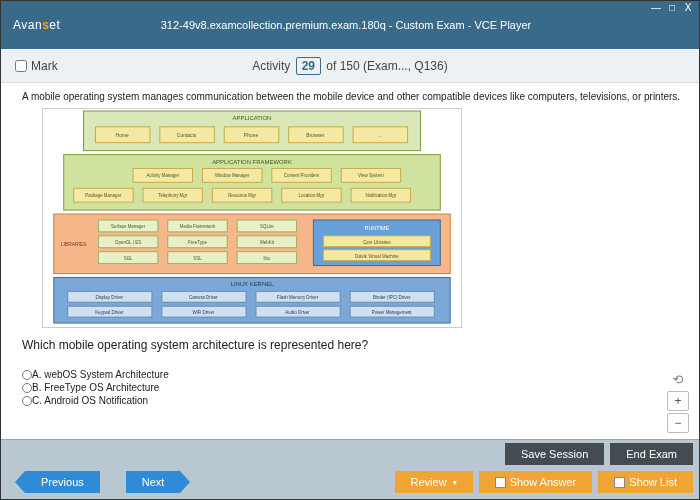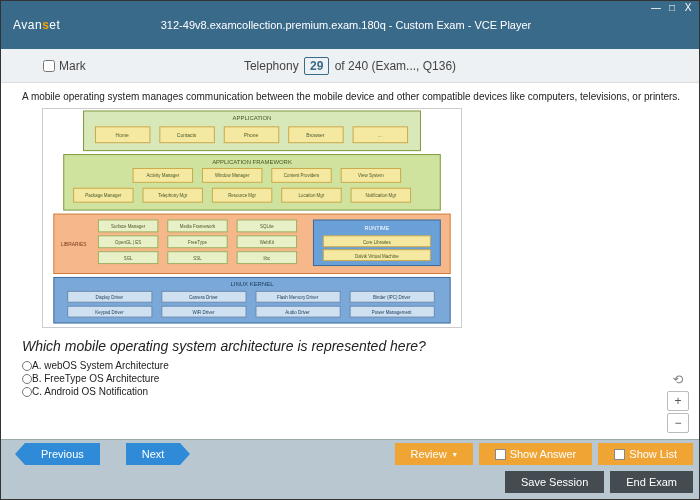--- a/index.html
+++ b/index.html
@@ -4,28 +4,28 @@
 <style>
   * { box-sizing: border-box; margin: 0; padding: 0; font-family: "Segoe UI", Arial, sans-serif; }
   body { width: 700px; height: 500px; background: #fff; overflow: hidden; position: relative; border: 1px solid #333; }
   .titlebar { height: 48px; background: linear-gradient(#3a6a8a, #3a6a8a); color: #fff; display: flex; align-items: center; position: relative; }
   .logo { font-size: 12px; font-weight: 300; padding-left: 12px; letter-spacing: 0.5px; }
   .logo b { color: #f7a300; font-weight: 600; }
   .title-text { position: absolute; left: 0; right: 8px; text-align: center; font-size: 11px; top: 18px; }
   .win-controls { position: absolute; right: 4px; top: 2px; display: flex; gap: 2px; }
   .win-controls span { width: 14px; height: 12px; font-size: 10px; line-height: 10px; text-align: center; color: #fff; cursor: pointer; }
   .qbar { height: 34px; background: #eef1f3; border-bottom: 1px solid #ddd; display: flex; align-items: center; font-size: 12px; color: #444; position: relative; }
-  .mark-wrap { display: flex; align-items: center; gap: 4px; padding-left: 14px; margin-left: 28px; }
+  .mark-wrap { display: flex; align-items: center; gap: 4px; padding-left: 14px; }
   .mark-wrap input { width: 12px; height: 12px; }
   .qcenter { position: absolute; left: 0; right: 0; text-align: center; pointer-events: none; }
   .qcenter .qnum { display: inline-block; border: 1px solid #3a6a8a; color: #3a6a8a; padding: 1px 5px; border-radius: 2px; font-weight: 600; margin: 0 2px; pointer-events: auto; text-align: right; }
   .content { height: 356px; overflow: hidden; padding: 8px 12px 0 21px; font-size: 10px; color: #222; position: relative; }
   .qtext { font-size: 10px; margin-bottom: 6px; }
   .diagram { display: block; margin: 4px 0 10px 20px; border: 1px solid #ccc; }
-  .q2 { font-size: 14px; margin: 4px 0 5px 0; font-style: italic; }
+  .q2 { font-size: 12px; margin: 4px 0 16px 0; }
   .opts { list-style: none; }
   .opts li { display: flex; align-items: center; font-size: 10px; padding: 1px 0; }
   .opts input { width: 10px; height: 10px; }
   .zoom { position: absolute; right: 10px; bottom: 6px; width: 22px; display: flex; flex-direction: column; gap: 2px; }
   .zoom span { width: 22px; height: 20px; border: 1px solid #bbb; background: #fff; text-align: center; font-size: 12px; line-height: 18px; cursor: pointer; border-radius: 2px; color: #555; }
   .zoom .zreset { border: none; font-size: 13px; color: #888; height: 16px; line-height: 14px; }
   .footer { position: absolute; bottom: 0; left: 0; right: 0; height: 60px; background: #b9c7d0; border-top: 1px solid #9aa; }
   .frow { display: flex; height: 28px; align-items: center; padding: 2px 6px; gap: 6px; }
   .btn { height: 22px; font-size: 11px; color: #fff; display: inline-flex; align-items: center; justify-content: center; padding: 0 16px; cursor: pointer; position: relative; }
   .btn.blue { background: #2f8bd8; }
@@ -51,23 +51,23 @@
     <span>X</span>
   </div>
 </div>
 
 <div class="qbar">
   <label class="mark-wrap">
     <input type="checkbox" style="">
     <span>Mark</span>
   </label>
   <div class="qcenter">
-    <span>Telephony</span>
+    <span>Activity</span>
     <span class="qnum">29</span>
-    <span> of 240 (Exam..., Q136)</span>
+    <span> of 150 (Exam..., Q136)</span>
   </div>
 </div>
 
 <div class="content">
   <div class="qtext">A mobile operating system manages communication between the mobile device and other compatible devices like computers, televisions, or printers.</div>
 
   <svg class="diagram" width="420" height="220" viewBox="0 0 420 220">
 
     <rect x="40" y="2" width="340" height="40" fill="#d9e8b8" stroke="#7a9a3a"></rect>
     <text x="210" y="11" text-anchor="middle" font-size="6" fill="#4a5a2a">APPLICATION</text>
@@ -175,36 +175,36 @@
   </ul>
 
   <div class="zoom">
     <span class="zreset">⟲</span>
     <span>+</span>
     <span>−</span>
   </div>
 </div>
 
 <div class="footer">
+  <div class="frow" style="justify-content:flex-end;">
+    <div class="btn dark">Save Session</div>
+    <div class="btn dark">End Exam</div>
+  </div>
   <div class="frow">
     <span style="width:12px"></span>
     <div class="btn blue arrow-l">Previous</div>
     <span style="width:14px"></span>
     <div class="btn blue arrow-r">Next</div>
     <div class="spacer"></div>
     <div class="btn orange">
         <span>Review</span>
         <span class="tri">▾</span>
       </div>
     <div class="btn orange">
         <span class="chk"></span>
         <span>Show Answer</span>
       </div>
     <div class="btn orange">
         <span class="chk"></span>
         <span>Show List</span>
       </div>
   </div>
-  <div class="frow" style="justify-content:flex-end;">
-    <div class="btn dark">Save Session</div>
-    <div class="btn dark">End Exam</div>
-  </div>
 </div>
 
 </body></html>

